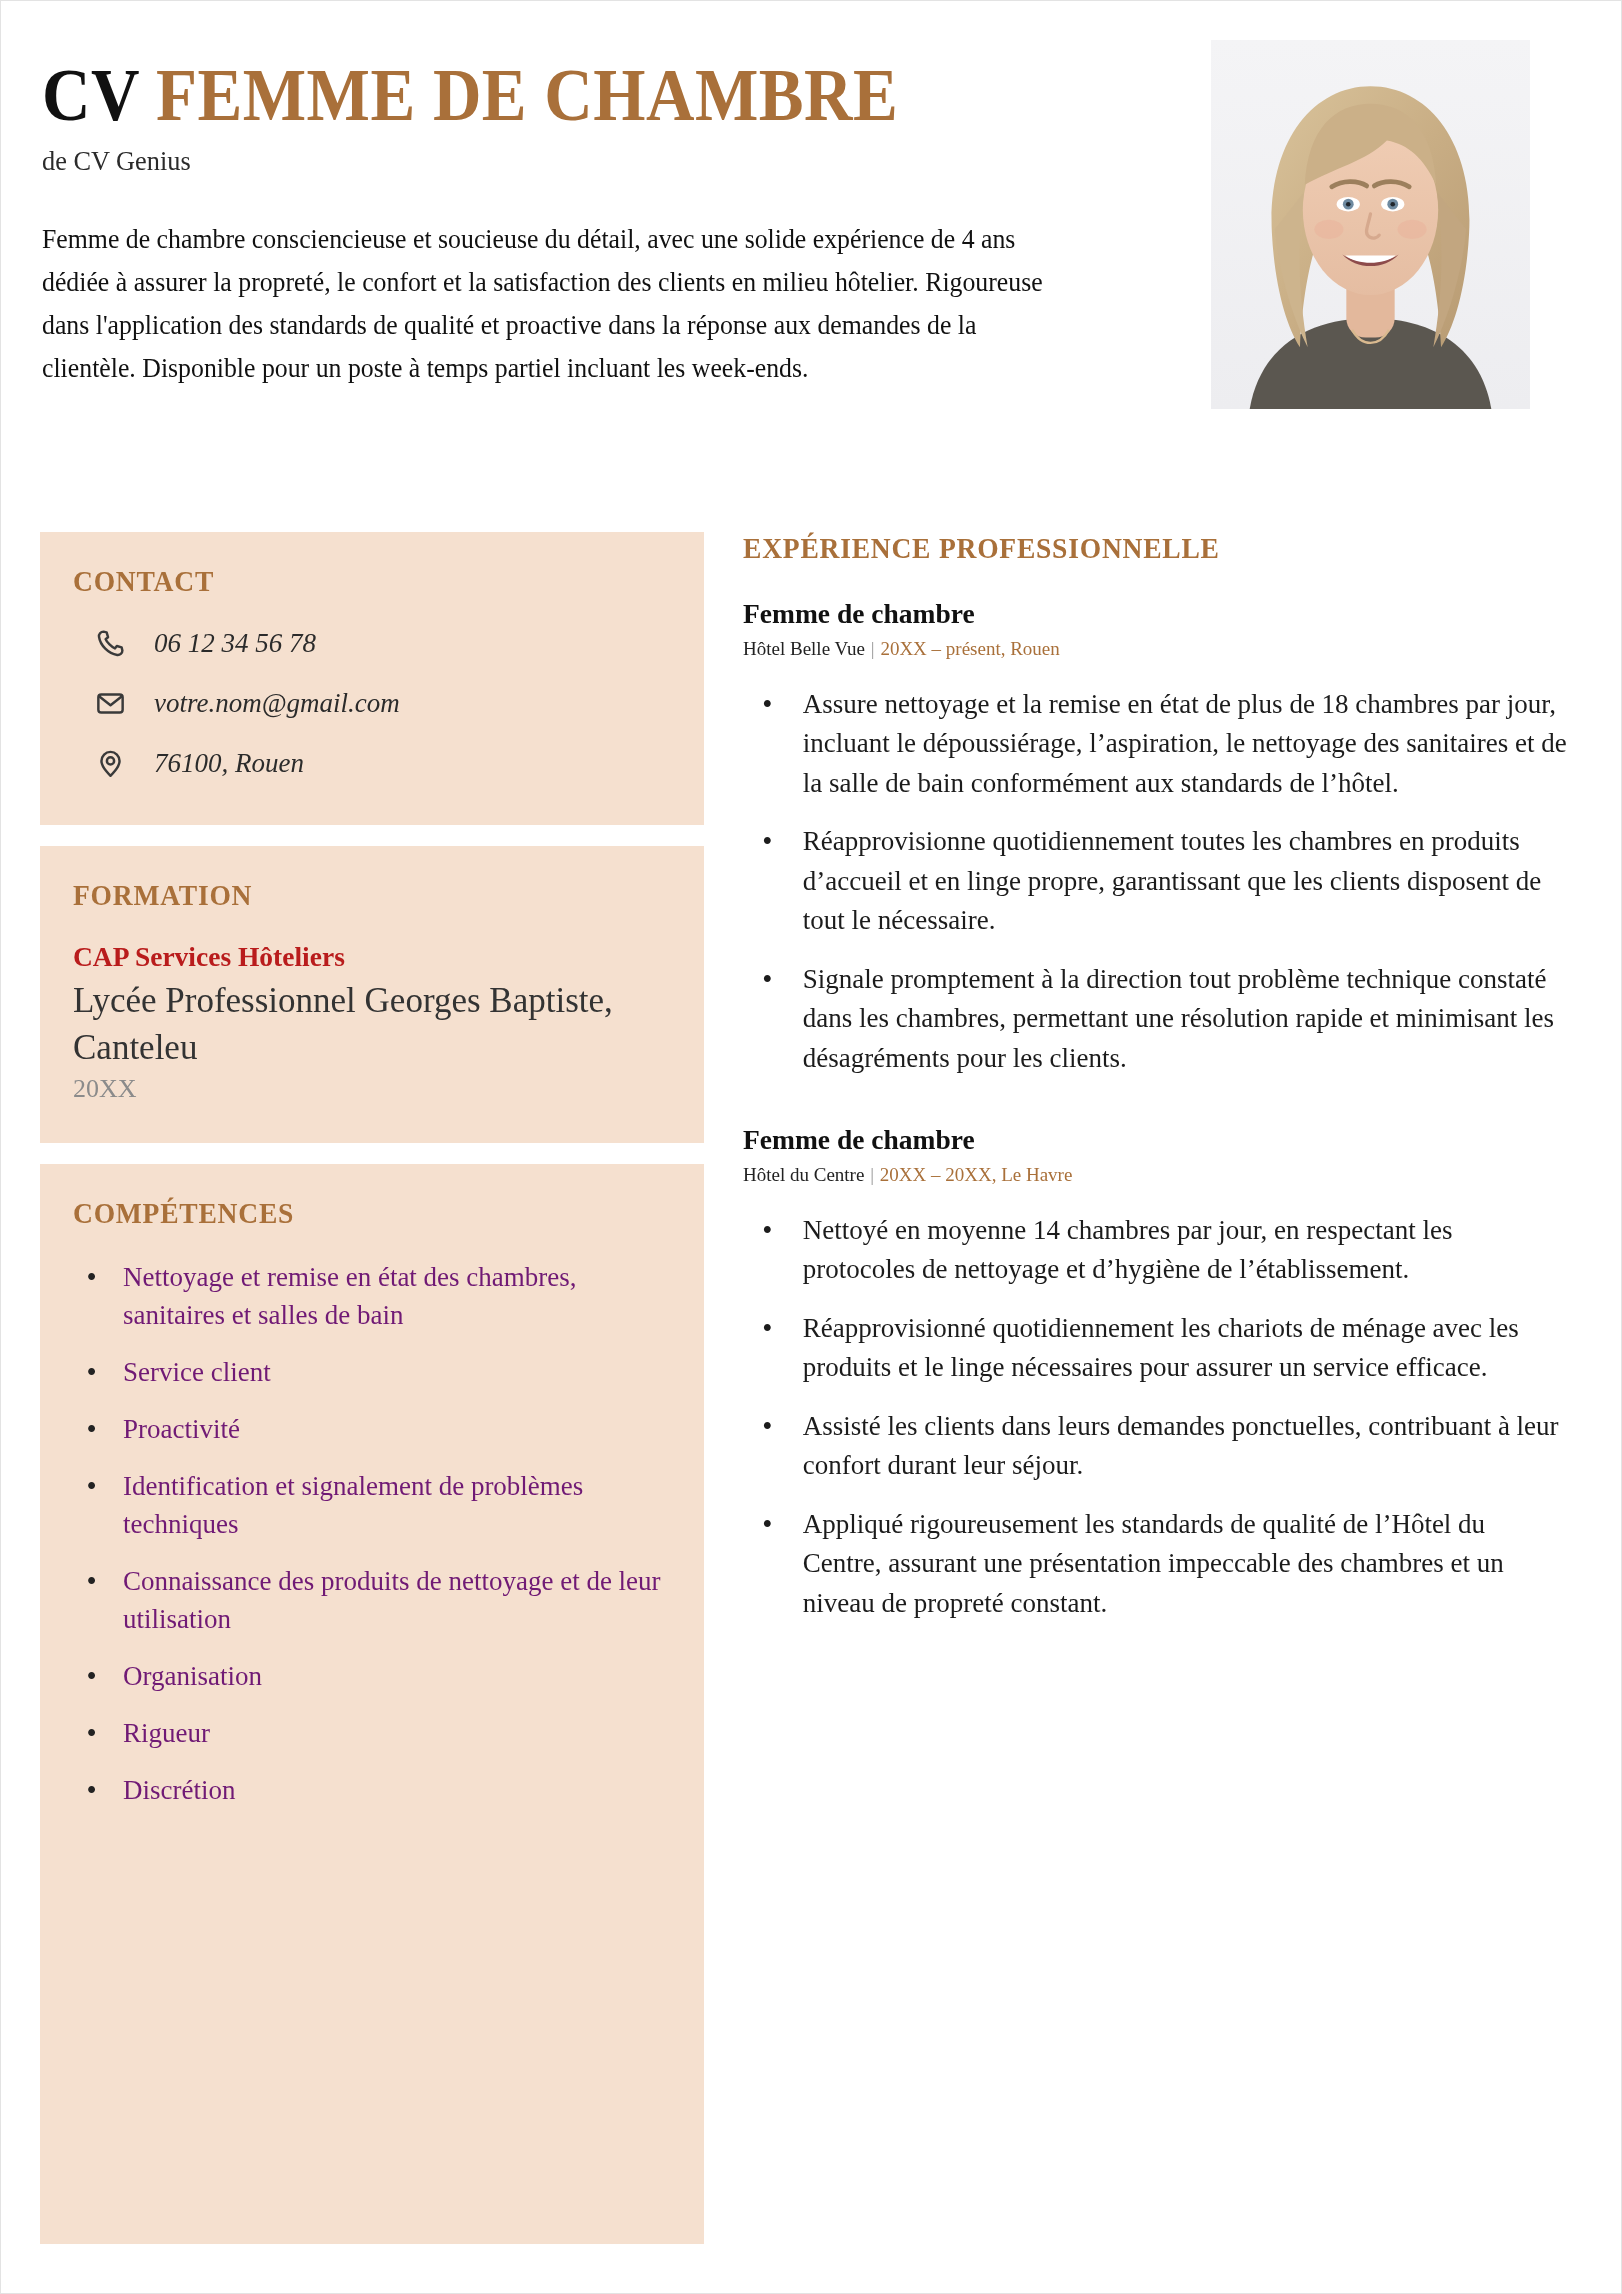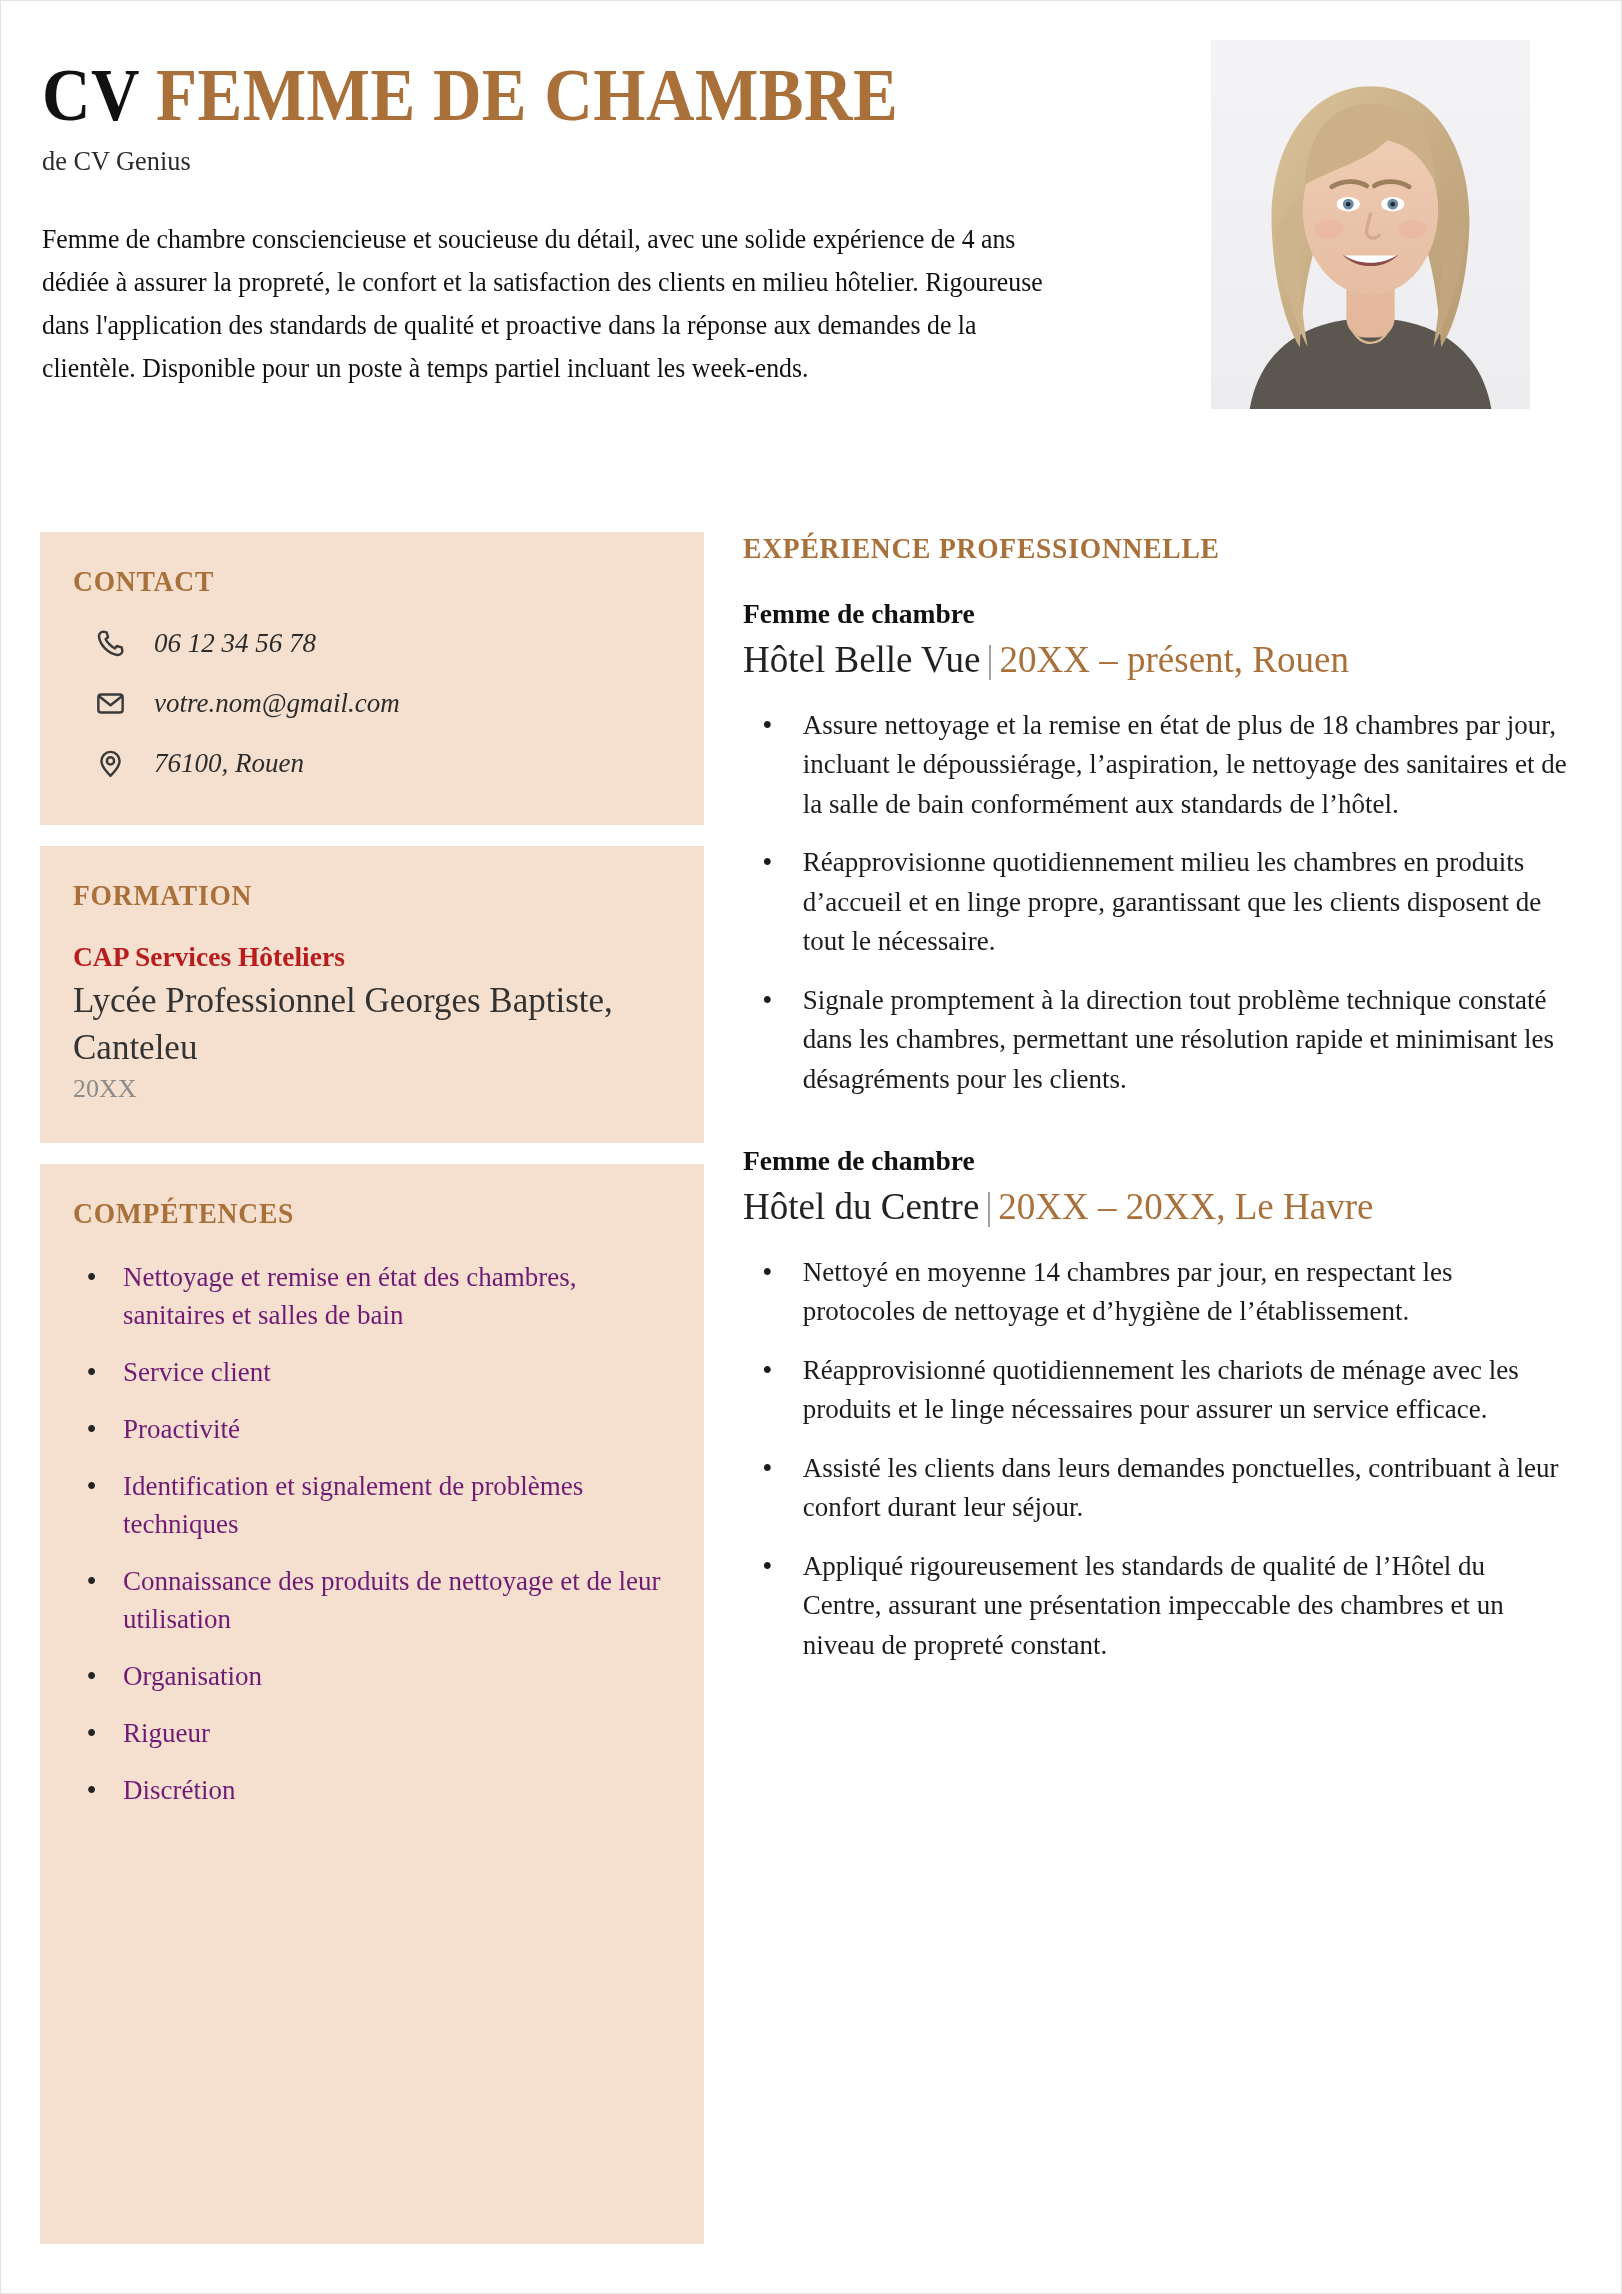--- a/index.html
+++ b/index.html
@@ -174,21 +174,21 @@
   .job { margin-bottom: 13.5px; }
   .job + .job { margin-top: 46px; }
 
   .job-title {
     font-size: 27.5px;
     font-weight: bold;
     color: #111111;
     margin-bottom: 7.7px;
   }
   .job-meta {
-    font-size: 37px;
+    font-size: 19px;
     color: #222222;
     margin-bottom: 25px;
   }
   .job-meta .sep { color: #9a9a9a; padding: 0 5.8px; }
   .job-meta .dates { color: #A9703A; }
 
   ul.duties {
     list-style: none;
     margin: 0 0 0 5.8px;
     padding: 0;
@@ -339,21 +339,21 @@
   <div class="main">
     <div class="sec-title">EXPÉRIENCE PROFESSIONNELLE</div>
 
     <div class="job">
       <div class="job-title">Femme de chambre</div>
       <div class="job-meta">
         <span>Hôtel Belle Vue</span><span class="sep">|</span><span class="dates">20XX – présent, Rouen</span>
       </div>
       <ul class="duties">
         <li>Assure nettoyage et la remise en état de plus de 18 chambres par jour, incluant le dépoussiérage, l’aspiration, le nettoyage des sanitaires et de la salle de bain conformément aux standards de l’hôtel.</li>
-        <li>Réapprovisionne quotidiennement milieu les chambres en produits d’accueil et en linge propre, garantissant que les clients disposent de tout le nécessaire.</li>
+        <li>Réapprovisionne quotidiennement toutes les chambres en produits d’accueil et en linge propre, garantissant que les clients disposent de tout le nécessaire.</li>
         <li>Signale promptement à la direction tout problème technique constaté dans les chambres, permettant une résolution rapide et minimisant les désagréments pour les clients.</li>
       </ul>
     </div>
 
     <div class="job">
       <div class="job-title">Femme de chambre</div>
       <div class="job-meta">
         <span>Hôtel du Centre</span><span class="sep">|</span><span class="dates">20XX – 20XX, Le Havre</span>
       </div>
       <ul class="duties">

